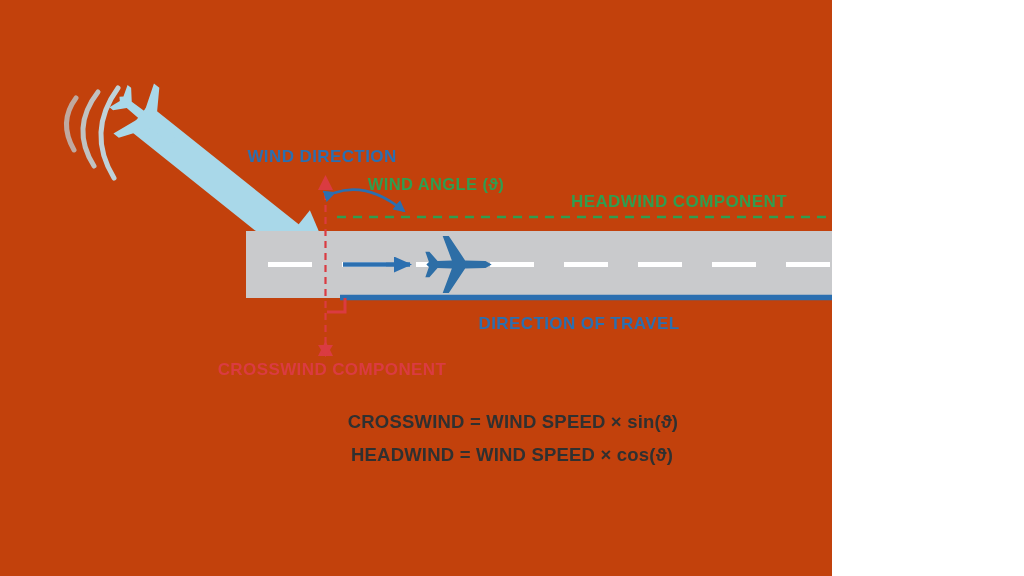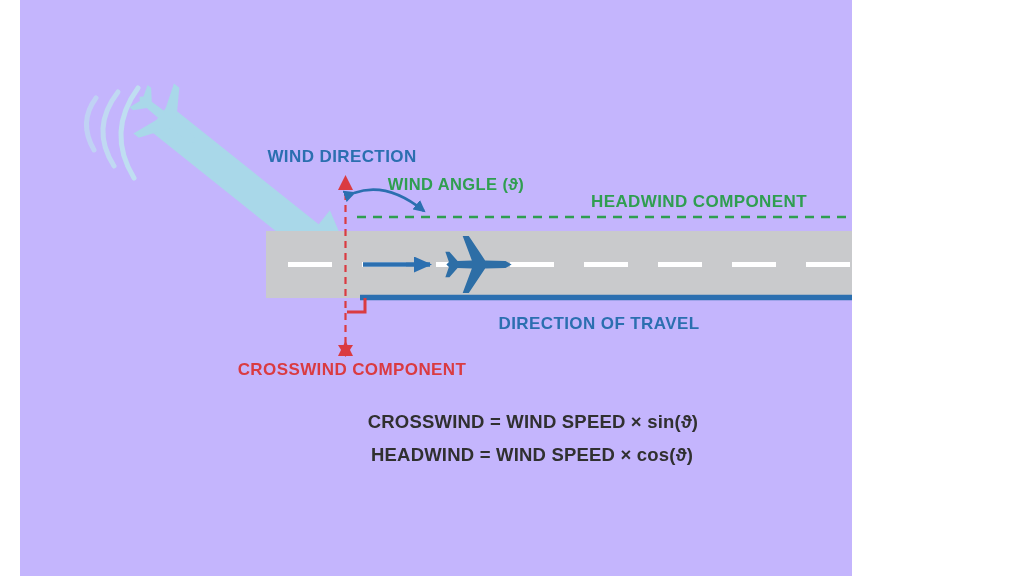--- a/index.html
+++ b/index.html
@@ -1,22 +1,21 @@
 <!DOCTYPE html>
 <html><head>
 <meta charset="utf-8">
 <style>
   html,body{margin:0;padding:0;background:#ffffff;}
   .stage{
     position:relative;
     width:832px;height:576px;
-    background:#c4b5fd;
+    background:#c2410c;
     overflow:hidden;
     font-family:"Liberation Sans",sans-serif;
-    margin-left:20px;
   }
   svg{display:block;}
   .lbl{
     font-family:"Liberation Sans",sans-serif;
     font-weight:bold;
     font-size:17px;
     letter-spacing:.4px;
   }
   .lbl-small{font-size:16.5px;}
   .formula{

